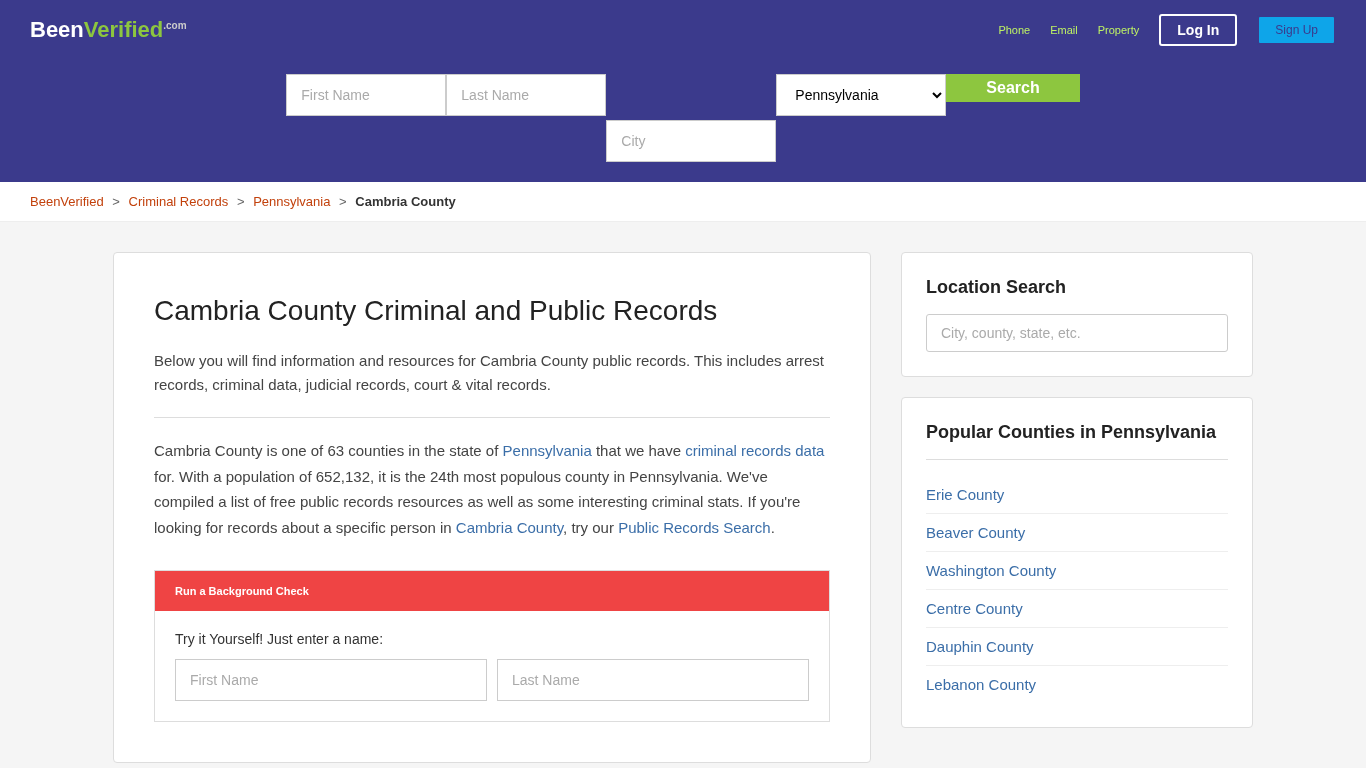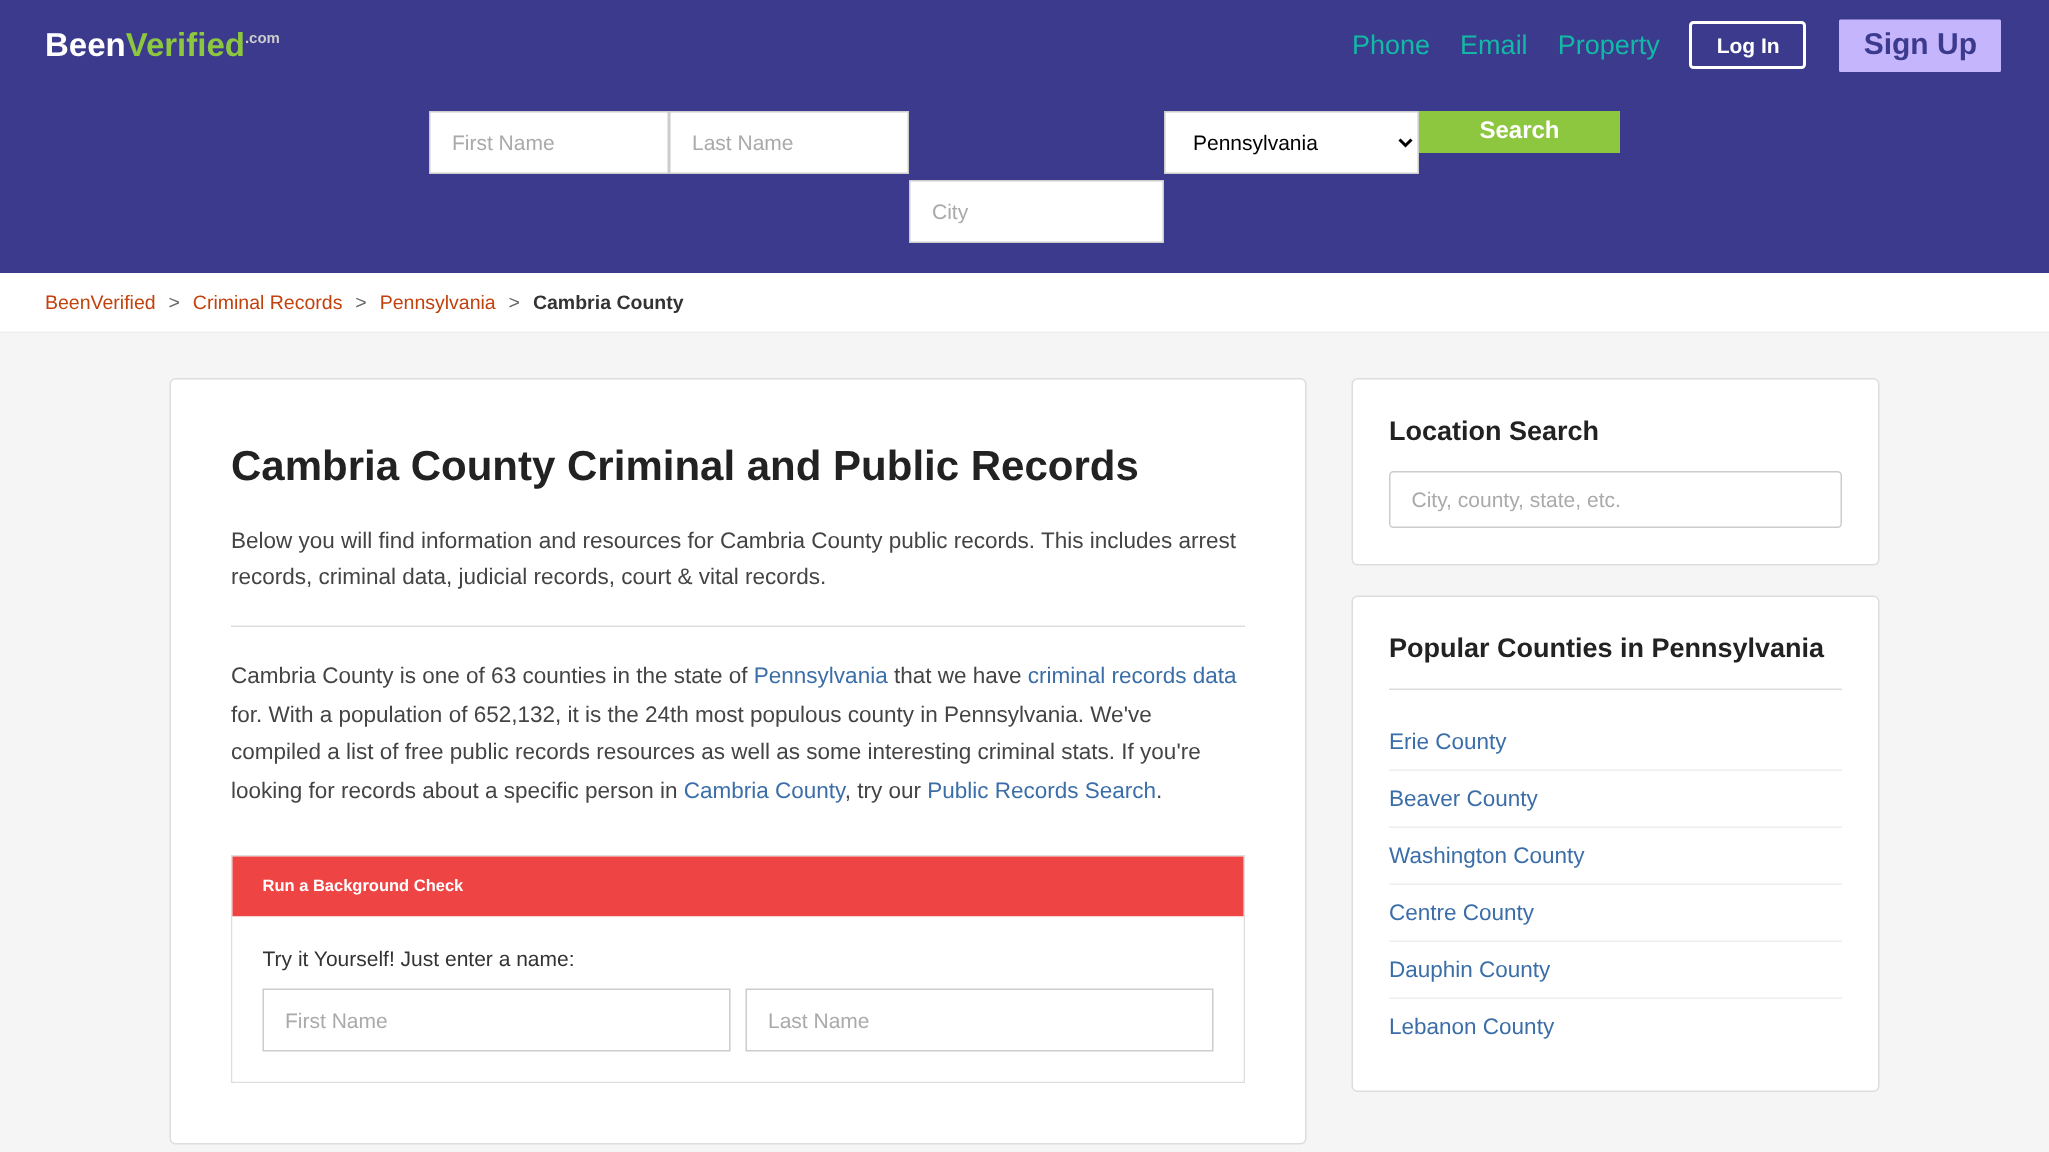--- a/index.html
+++ b/index.html
@@ -26,42 +26,42 @@
     }
     .logo span.green { color: #8dc63f; }
     .logo .com { font-size: 10px; color: #ccc; vertical-align: super; }
     .header-nav {
       display: flex;
       align-items: center;
       gap: 20px;
       color: white;
     }
     .header-nav a {
-      color: #14b8a6;
+      color: #bef264;
       text-decoration: none;
-      font-size: 18px;
+      font-size: 11px;
     }
     .btn-login {
       border: 2px solid white;
       background: transparent;
       color: white;
       padding: 6px 16px;
       cursor: pointer;
       font-size: 14px;
       font-weight: bold;
       border-radius: 3px;
     }
     .btn-signup {
       border: 2px solid #3b3a8c;
-      background: #c4b5fd;
+      background: #0ea5e9;
       color: #3b3a8c;
       padding: 6px 16px;
       cursor: pointer;
-      font-size: 20px;
-      font-weight: bold;
+      font-size: 12px;
+      font-weight: normal;
       border-radius: 3px;
     }
 
     
     .search-bar {
       background: #3b3a8c;
       padding: 14px 30px 20px;
       display: flex;
       justify-content: center;
       gap: 0;
@@ -115,21 +115,21 @@
     
     .content-left {
       flex: 1;
       background: white;
       border: 1px solid #ddd;
       border-radius: 4px;
       padding: 40px;
     }
     .page-title {
       font-size: 28px;
-      font-weight: bold;
+      font-weight: normal;
       color: #222;
       margin-bottom: 20px;
       line-height: 1.3;
     }
     .intro-text {
       font-size: 15px;
       line-height: 1.6;
       color: #444;
       margin-bottom: 20px;
     }

